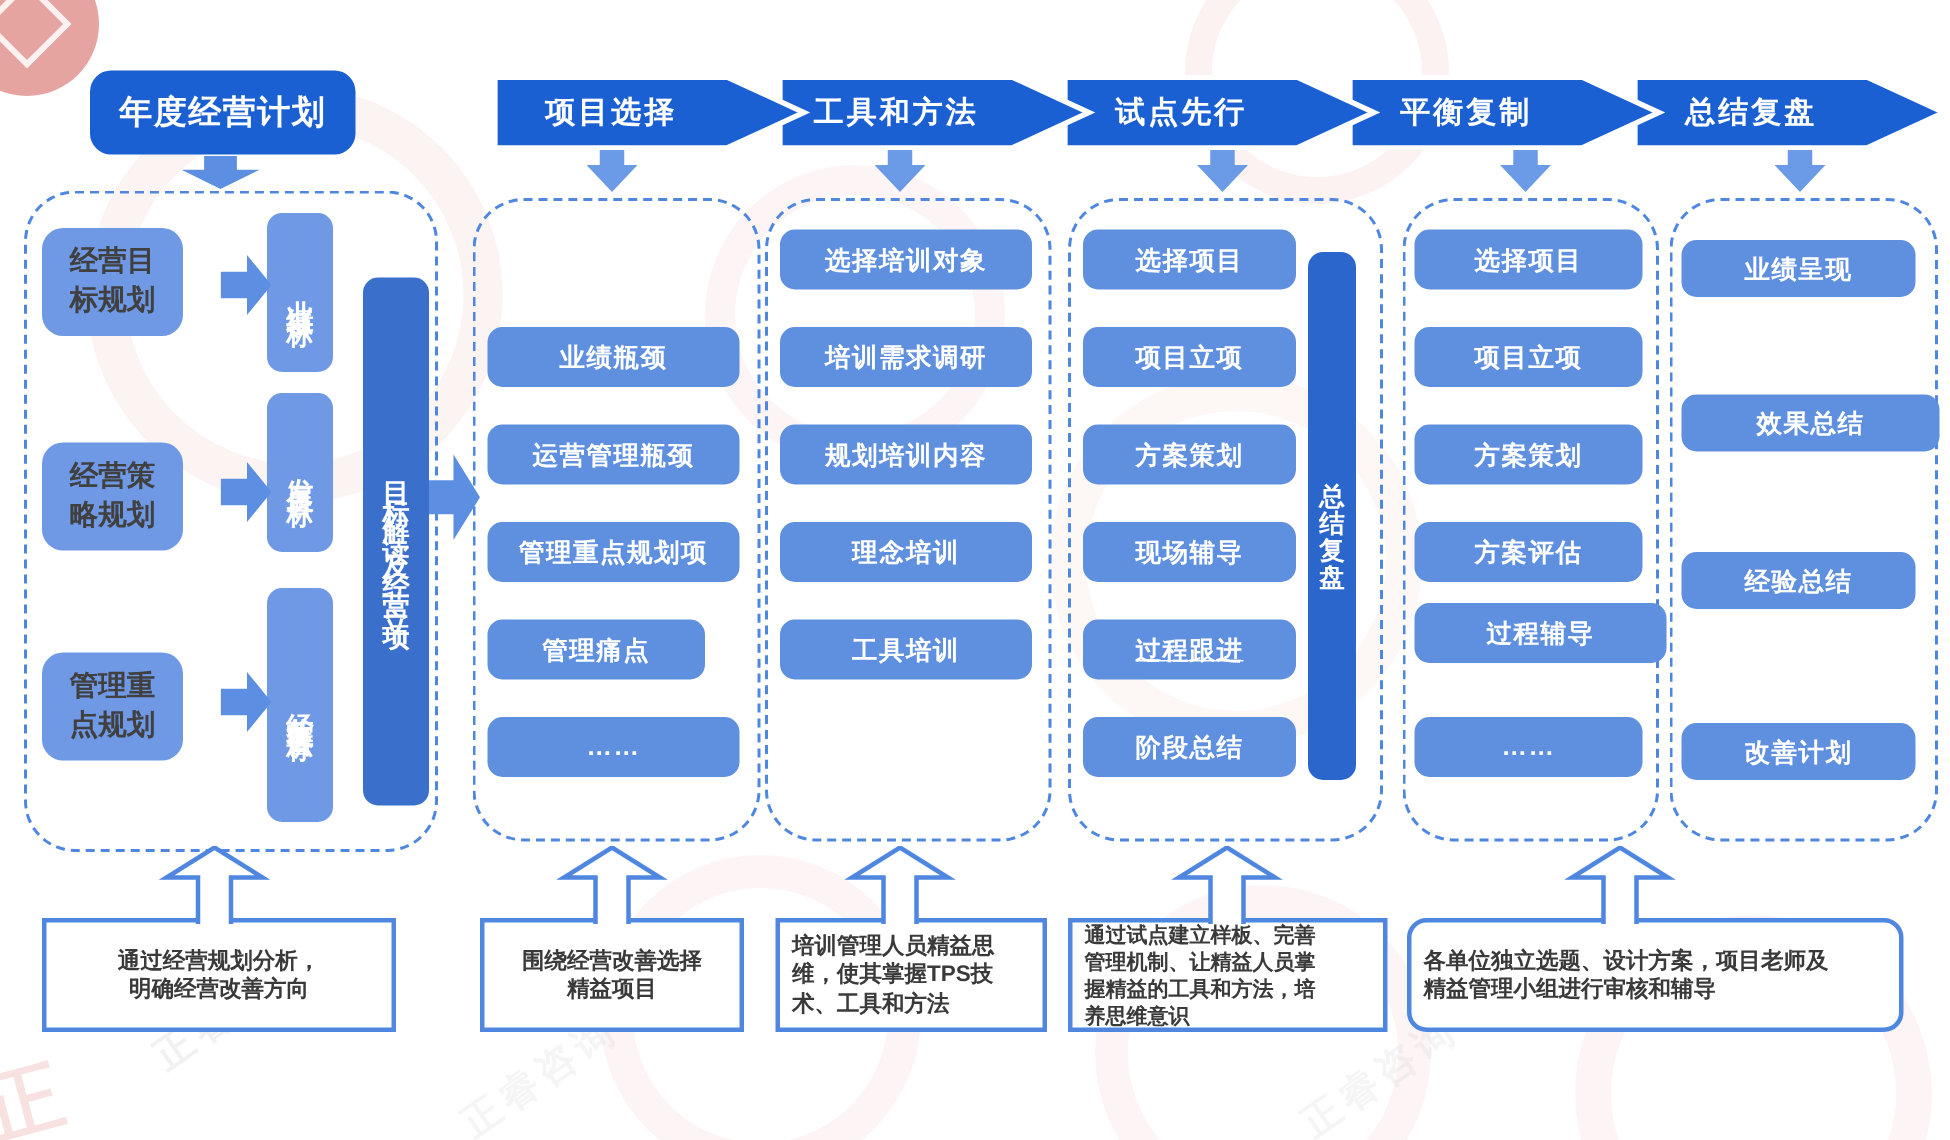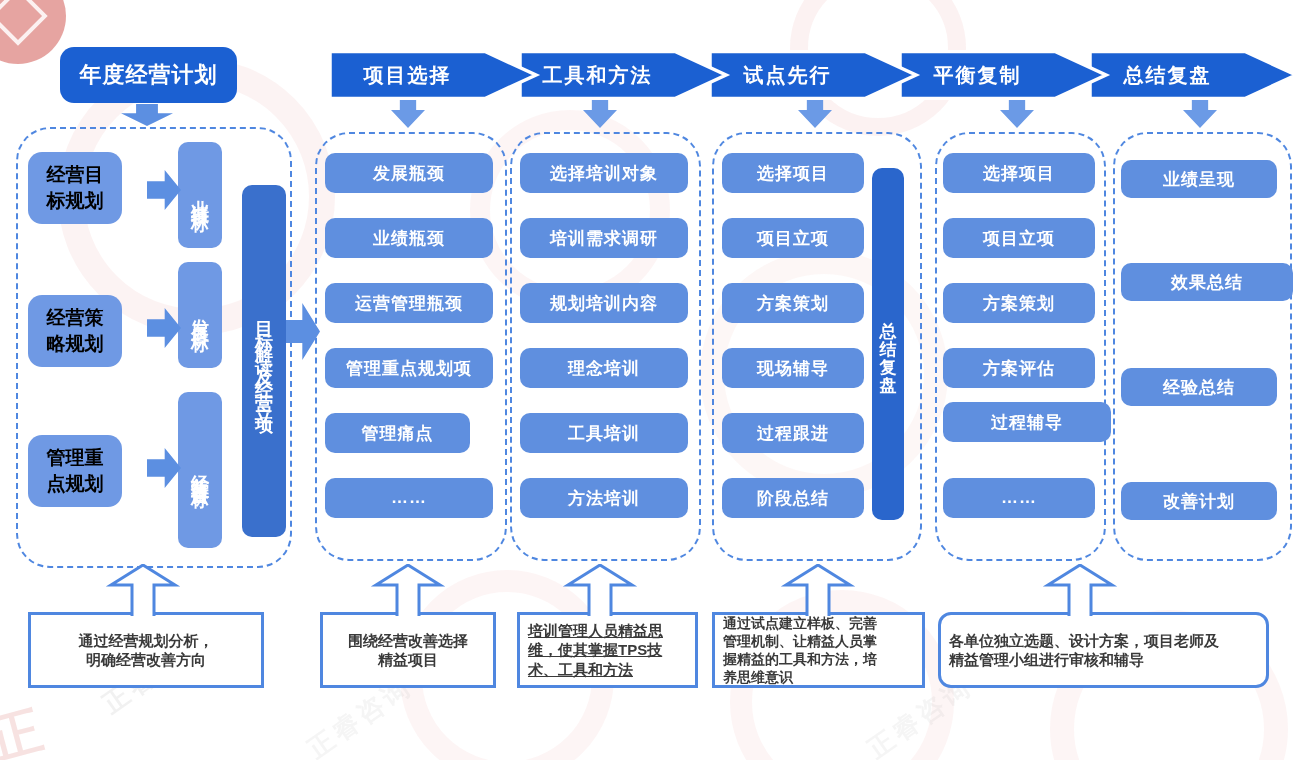--- a/index.html
+++ b/index.html
@@ -15,21 +15,21 @@
   }
   .banner-text{
     position:absolute;top:50px;height:50px;width:155px;line-height:50px;
     text-align:center;color:#fff;font-size:20px;font-weight:bold;letter-spacing:2px;z-index:6;
   }
   .stage{
     position:absolute;border:2px dashed #4f87e0;border-radius:34px;background:transparent;
   }
   .srcbox{
     position:absolute;left:28px;width:94px;height:72px;background:#6f99e4;border-radius:14px;
-    color:#000000;font-size:19px;font-weight:bold;display:flex;align-items:center;justify-content:center;
+    color:#404040;font-size:19px;font-weight:bold;display:flex;align-items:center;justify-content:center;
     text-align:center;white-space:pre-line;line-height:1.35;
   }
   .goalbox{
     position:absolute;left:178px;width:44px;background:#6f99e4;border-radius:10px;
     color:#fff;font-size:18px;font-weight:bold;display:flex;align-items:center;justify-content:center;
     writing-mode:vertical-rl;text-orientation:upright;letter-spacing:5px;
   }
   .vbar{
     position:absolute;color:#fff;font-weight:bold;border-radius:10px;
     display:flex;align-items:center;justify-content:center;
@@ -117,41 +117,39 @@
 
   <div class="srcbox" style="top:435px;">管理重
 点规划</div>
   <div class="rarrow" style="left:147px;top:448px;width:34px;height:40px;"></div>
   <div class="goalbox" style="top:392px;height:156px;letter-spacing:3px;">经营改善目标</div>
 
   <div class="vbar" style="left:242px;top:185px;width:44px;height:352px;background:#3a70cc;font-size:18px;letter-spacing:12px;z-index:2;">目标解读及经营立项</div>
   <div class="rarrow" style="left:286px;top:303px;width:34px;height:57px;clip-path:polygon(0 30%,48% 30%,48% 0,100% 50%,48% 100%,48% 70%,0 70%);"></div>
 
   <div class="stage" style="left:315px;top:132px;width:188px;height:425px;"></div>
-  <div class="cbox" style="left:325px;top:153px;width:168px;">发展瓶颈</div>
   <div class="cbox" style="left:325px;top:218px;width:168px;">业绩瓶颈</div>
   <div class="cbox" style="left:325px;top:283px;width:168px;">运营管理瓶颈</div>
   <div class="cbox" style="left:325px;top:348px;width:168px;">管理重点规划项</div>
   <div class="cbox" style="left:325px;top:413px;width:145px;">管理痛点</div>
   <div class="cbox" style="left:325px;top:478px;width:168px;">……</div>
 
   <div class="stage" style="left:510px;top:132px;width:187px;height:425px;"></div>
   <div class="cbox" style="left:520px;top:218px;width:168px;">培训需求调研</div>
   <div class="cbox" style="left:520px;top:153px;width:168px;">选择培训对象</div>
   <div class="cbox" style="left:520px;top:283px;width:168px;">规划培训内容</div>
   <div class="cbox" style="left:520px;top:348px;width:168px;">理念培训</div>
   <div class="cbox" style="left:520px;top:413px;width:168px;">工具培训</div>
-  <div class="cbox" style="left:520px;top:478px;width:168px;">方法培训</div>
 
   <div class="stage" style="left:712px;top:132px;width:206px;height:425px;"></div>
   <div class="cbox" style="left:722px;top:153px;width:142px;">选择项目</div>
   <div class="cbox" style="left:722px;top:218px;width:142px;">项目立项</div>
   <div class="cbox" style="left:722px;top:283px;width:142px;">方案策划</div>
   <div class="cbox" style="left:722px;top:348px;width:142px;">现场辅导</div>
-  <div class="cbox" style="left:722px;top:413px;width:142px;">过程跟进</div>
+  <div class="cbox" style="left:722px;top:413px;width:142px;text-decoration:underline;">过程跟进</div>
   <div class="cbox" style="left:722px;top:478px;width:142px;">阶段总结</div>
   <div class="vbar" style="left:872px;top:168px;width:32px;height:352px;background:#2a66cc;font-size:17px;letter-spacing:18px;z-index:2;">总结复盘</div>
 
   <div class="stage" style="left:935px;top:132px;width:167px;height:425px;"></div>
   <div class="cbox" style="left:943px;top:153px;width:152px;">选择项目</div>
   <div class="cbox" style="left:943px;top:218px;width:152px;">项目立项</div>
   <div class="cbox" style="left:943px;top:283px;width:152px;">方案策划</div>
   <div class="cbox" style="left:943px;top:348px;width:152px;">方案评估</div>
   <div class="cbox" style="left:943px;top:402px;width:168px;">过程辅导</div>
   <div class="cbox" style="left:943px;top:478px;width:152px;">……</div>
@@ -175,21 +173,21 @@
       <path d="M31 52 L31 21 L10 21 L42 1 L74 21 L53 21 L53 52" fill="#ffffff" stroke="#4f87e0" stroke-width="3"></path>
     </svg>
   <svg class="uparrow" style="left:1038px;" viewBox="0 0 84 52">
       <path d="M31 52 L31 21 L10 21 L42 1 L74 21 L53 21 L53 52" fill="#ffffff" stroke="#4f87e0" stroke-width="3"></path>
     </svg>
 
   <div class="notebox center" style="left:28px;width:236px;">通过经营规划分析，
 明确经营改善方向</div>
   <div class="notebox center" style="left:320px;width:176px;">围绕经营改善选择
 精益项目</div>
-  <div class="notebox left" style="left:517px;width:181px;text-decoration:underline;">培训管理人员精益思
+  <div class="notebox left" style="left:517px;width:181px;">培训管理人员精益思
 维，使其掌握TPS技
 术、工具和方法</div>
   <div class="notebox left" style="left:712px;width:213px;font-size:14px;">通过试点建立样板、完善
 管理机制、让精益人员掌
 握精益的工具和方法，培
 养思维意识</div>
   <div class="notebox left" style="left:938px;width:331px;border-radius:13px;">各单位独立选题、设计方案，项目老师及
 精益管理小组进行审核和辅导</div>
 
 </div>

